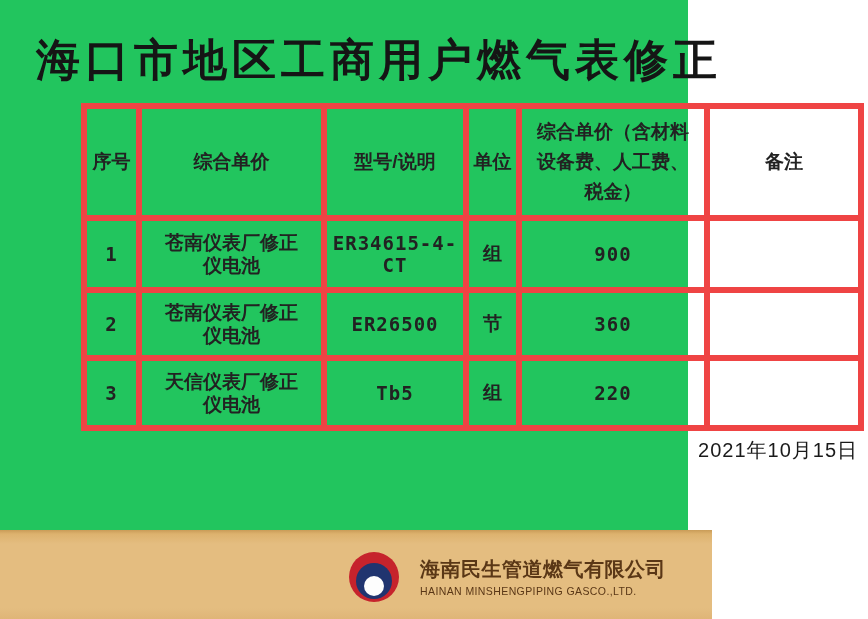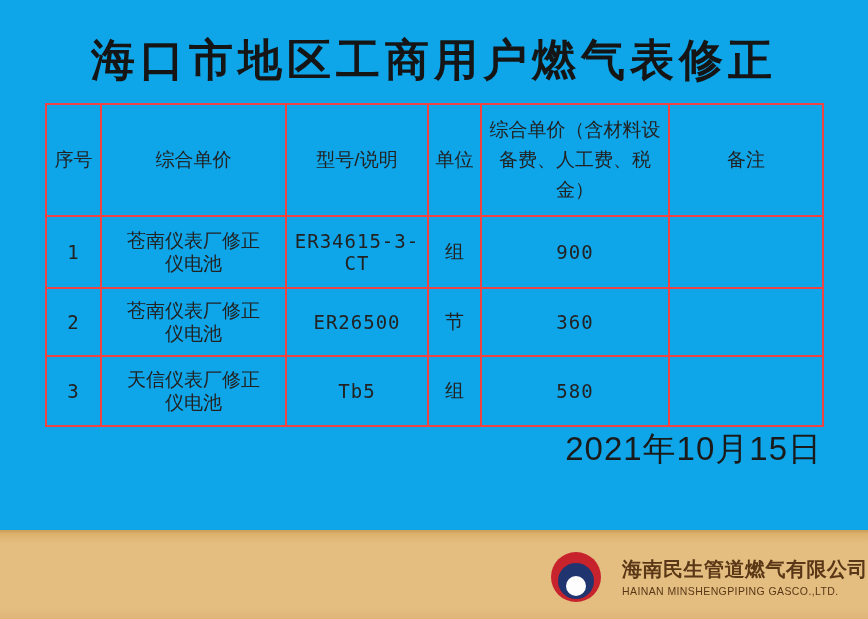--- a/index.html
+++ b/index.html
@@ -3,78 +3,81 @@
 <meta charset="utf-8">
 <style>
   * { margin: 0; padding: 0; box-sizing: border-box; }
   html, body {
     width: 868px; height: 619px;
     background: #ffffff;
     overflow: hidden;
     font-family: "Liberation Sans", "DejaVu Sans", sans-serif;
   }
   .content {
-    width: 868px; height: 530px;
-    background: #0ea5e9;
+    width: 688px; height: 530px;
+    background: #22c55e;
     position: relative;
+    padding-left: 36px;
   }
   .title {
     padding-top: 32px;
     text-align: center;
     font-size: 44px;
     line-height: 55px;
     font-weight: 800;
     letter-spacing: 5px;
     color: #151515;
   }
   .title-line { display: block; white-space: nowrap; }
 
   table.price-table {
     margin: 16px 0 0 45px;
     width: 777px;
     border-collapse: collapse;
     table-layout: fixed;
   }
   table.price-table th,
   table.price-table td {
-    border: 2px solid #ef4444;
+    border: 6px solid #ef4444;
     text-align: center;
     vertical-align: middle;
     font-size: 19px;
     color: #222222;
-    font-weight: 400;
+    font-weight: 700;
     margin-left: 17px;
   }
   tr.header-row    { height: 112px; }
   tr.data-row-0    { height: 72px; }
   tr.data-row-1    { height: 68px; }
   tr.data-row-2    { height: 70px; }
   th.h-price { padding: 0 6px; line-height: 30px; }
   td.c-item  { padding: 0 22px; line-height: 23px; }
   .mono {
     font-family: "DejaVu Sans Mono", "Liberation Mono", monospace;
     font-size: 20px;
     letter-spacing: 1px;
     color: #1f1f1f;
   }
   .doc-date {
     width: 822px;
+    margin-top: 6px;
     text-align: right;
-    font-size: 33px;
+    font-size: 20px;
     color: #1a1a1a;
     letter-spacing: 1px;
   }
 
   .footer-band {
-    width: 868px; height: 89px;
+    width: 712px; height: 89px;
     background: linear-gradient(180deg, #c99c58 0px, #ddb26e 4px, #e4bd80 14px, #e4bd80 78px, #dfb577 100%);
     display: flex;
     align-items: center;
     justify-content: flex-end;
     gap: 21px;
+    padding-right: 46px;
     padding-top: 4px;
   }
   .logo-mark {
     position: relative;
     width: 50px; height: 50px;
     border-radius: 50%;
     background: #c6232c;
     flex: 0 0 auto;
   }
   .logo-mark .ring-navy {
@@ -134,39 +137,39 @@
         <th>型号/说明</th>
         <th>单位</th>
         <th class="h-price">综合单价（含材料设备费、人工费、税金）</th>
         <th>备注</th>
       </tr>
     </thead>
     <tbody>
       <tr class="data-row-0">
         <td class="mono">1</td>
         <td class="c-item">苍南仪表厂修正仪电池</td>
-        <td class="mono">ER34615-3-CT</td>
+        <td class="mono">ER34615-4-CT</td>
         <td>组</td>
         <td class="mono">900</td>
         <td></td>
       </tr>
       <tr class="data-row-1">
         <td class="mono">2</td>
         <td class="c-item">苍南仪表厂修正仪电池</td>
         <td class="mono">ER26500</td>
         <td>节</td>
         <td class="mono">360</td>
         <td></td>
       </tr>
       <tr class="data-row-2">
         <td class="mono">3</td>
         <td class="c-item">天信仪表厂修正仪电池</td>
         <td class="mono">Tb5</td>
         <td>组</td>
-        <td class="mono">580</td>
+        <td class="mono">220</td>
         <td></td>
       </tr>
     </tbody>
   </table>
 
   <div class="doc-date">2021年10月15日</div>
 </div>
 
 <div class="footer-band">
   <div class="logo-mark">

